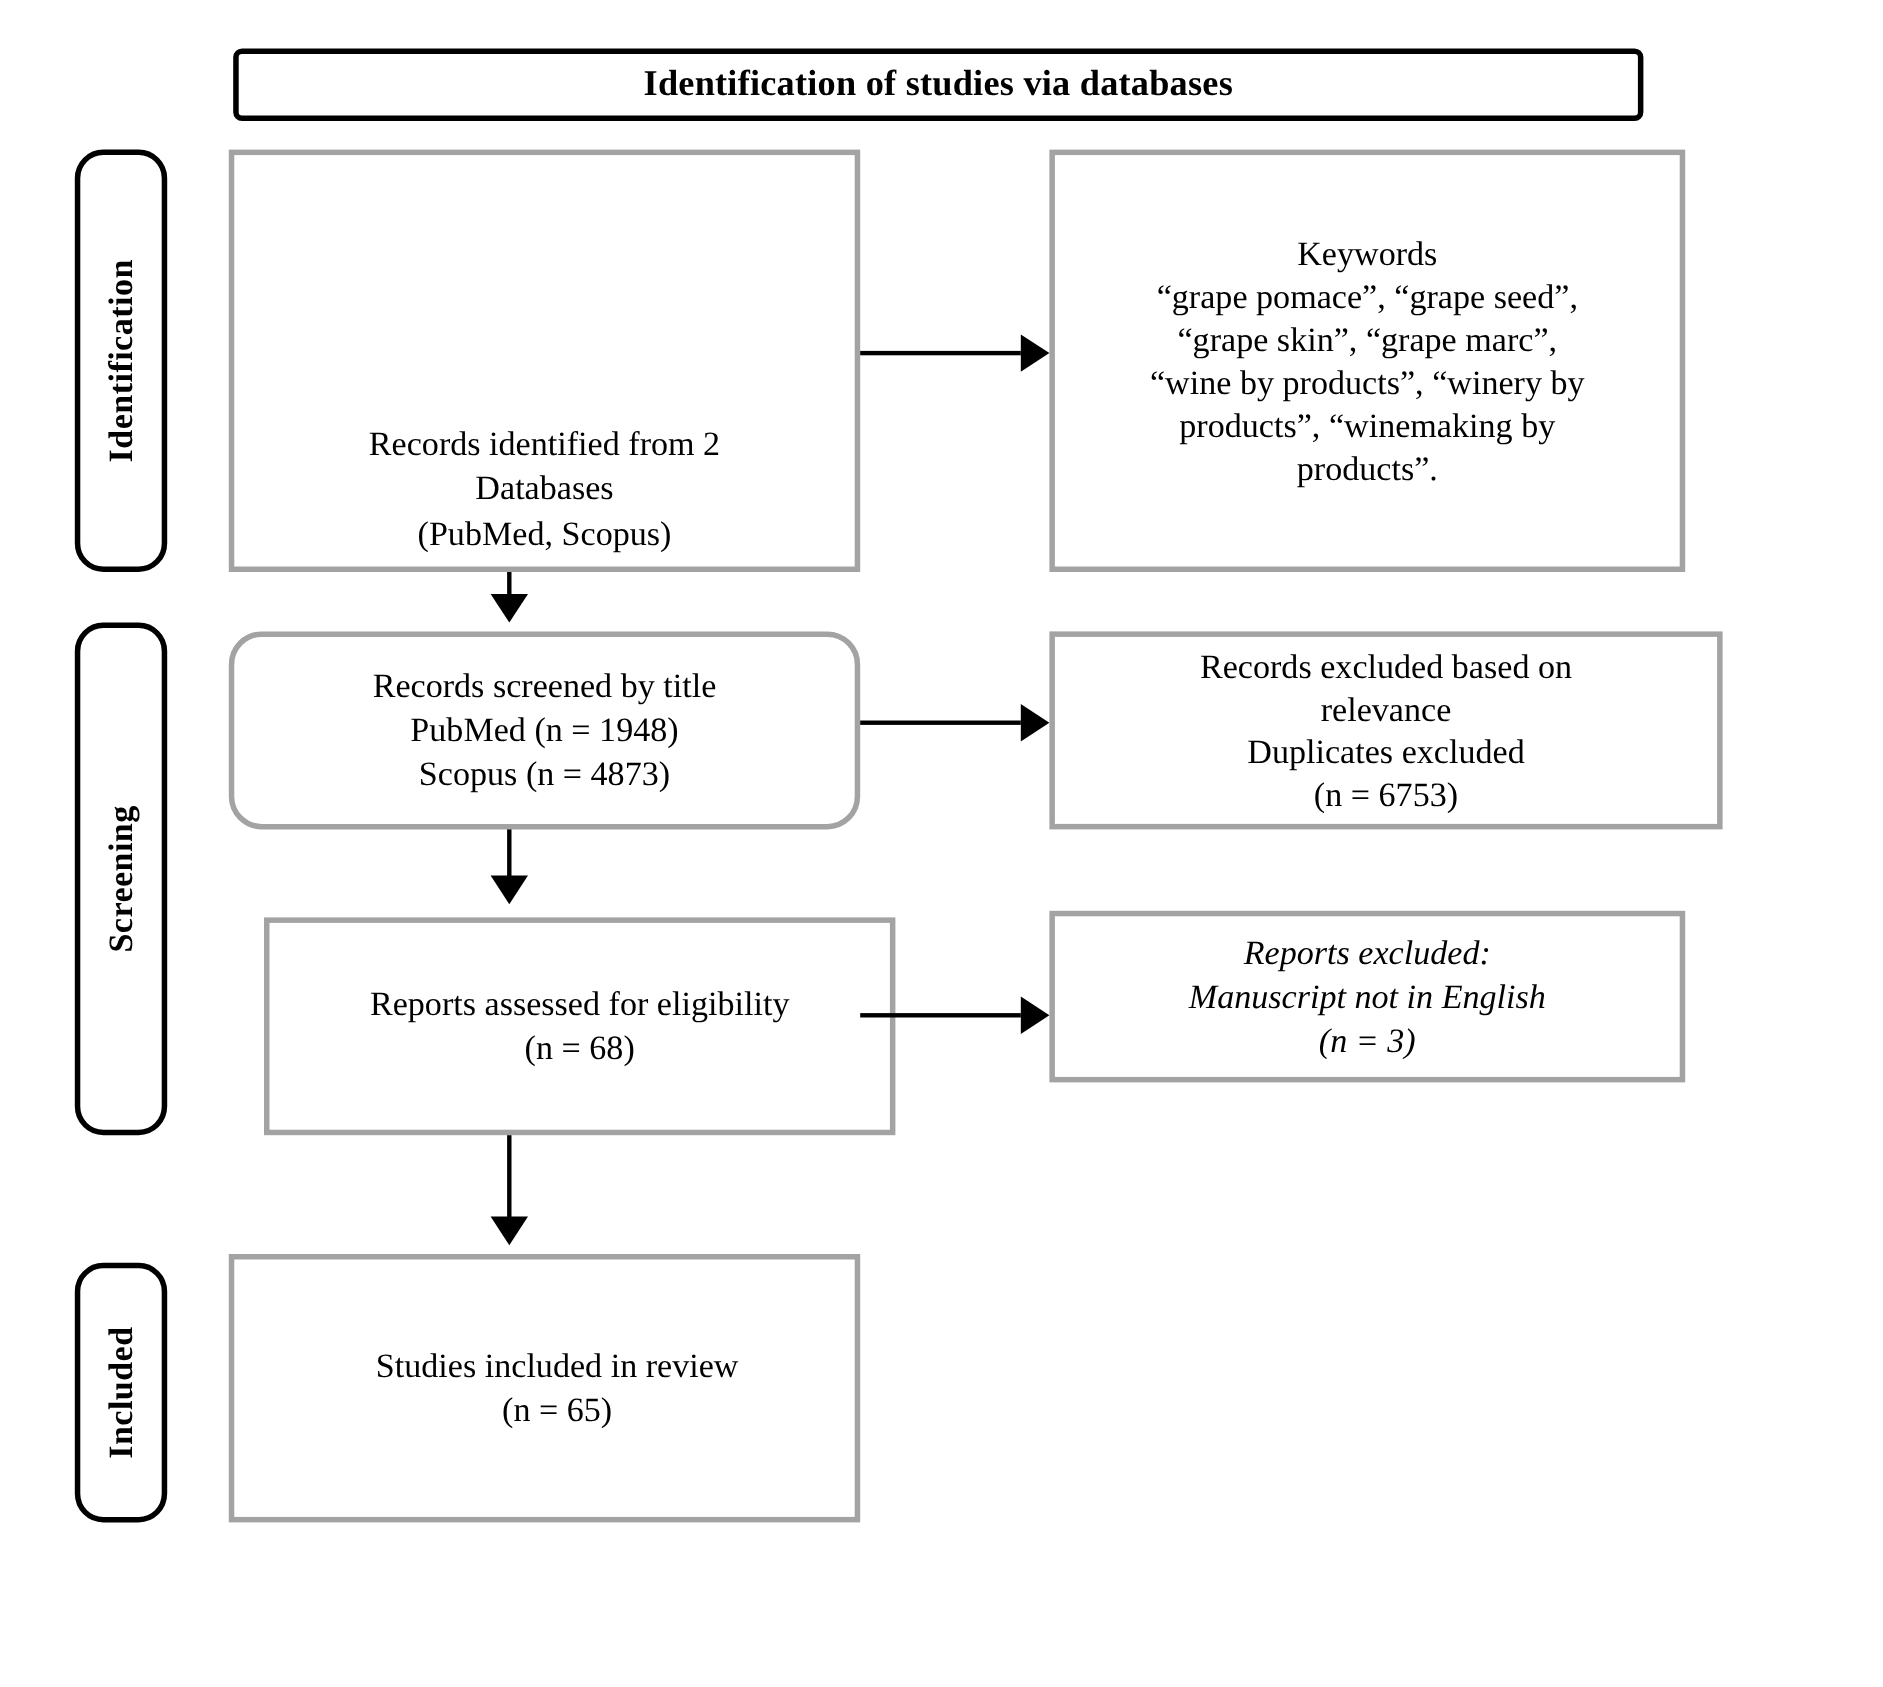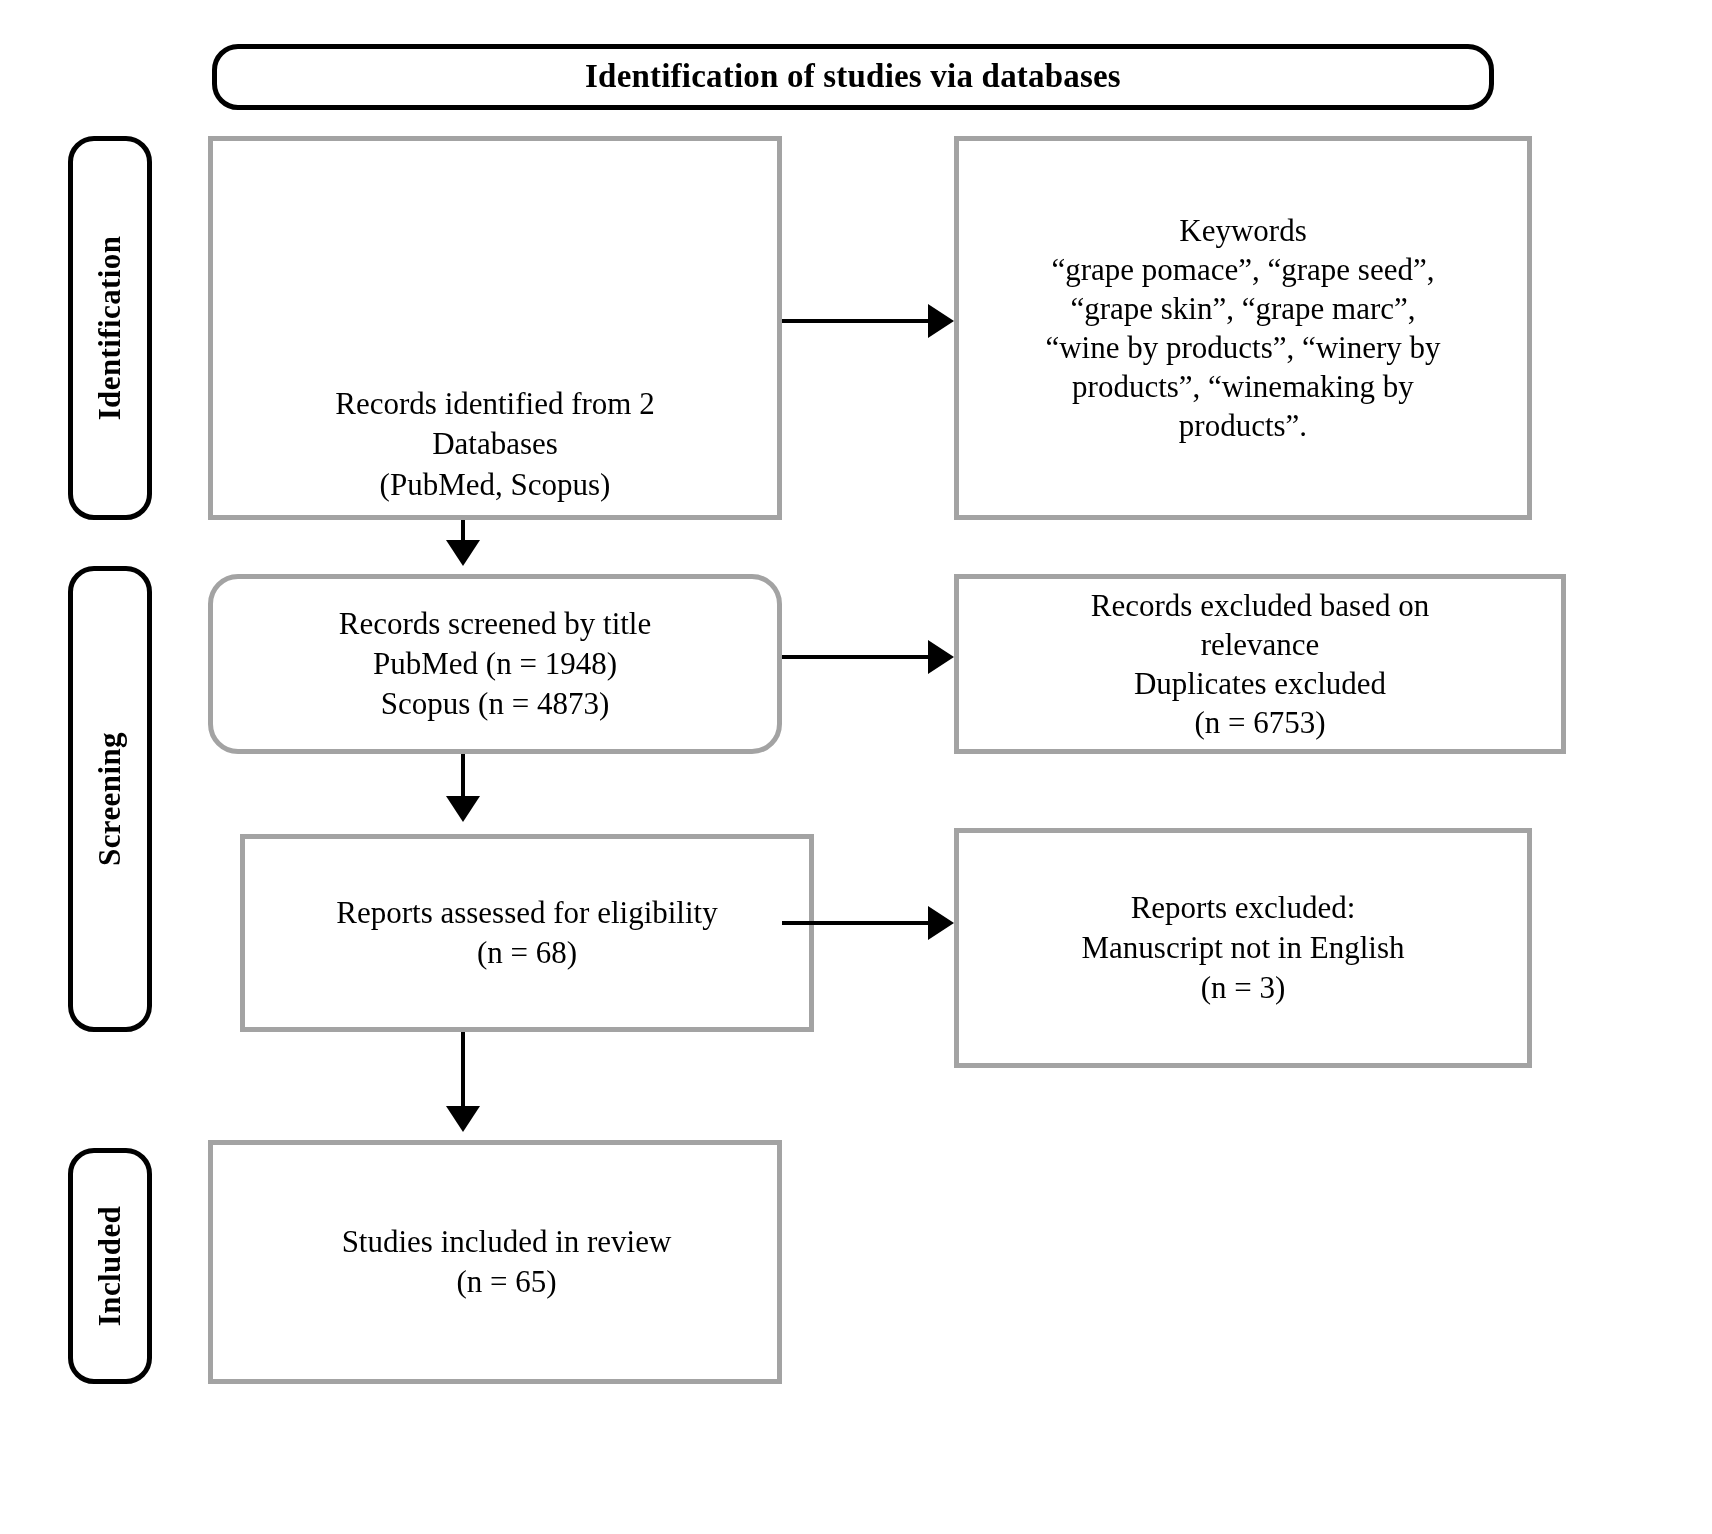--- a/index.html
+++ b/index.html
@@ -27,21 +27,21 @@
   
   .node {
     position: absolute;
     box-sizing: border-box;
     background: #ffffff;
   }
 
   
   .rounded-bar {
     border: 5px solid #000000;
-    border-radius: 26px;
+    border-radius: 8px;
     display: flex;
     align-items: center;
     justify-content: center;
   }
   .header-title {
     font-weight: bold;
     font-size: 33px;
     letter-spacing: 0.2px;
     text-align: center;
     line-height: 1.2;
@@ -181,21 +181,21 @@
   <div class="conn">
     <div class="conn-line-v" style="left:461px; top:754px; height:50px;"></div>
     <div class="arrow-down" style="left:446px; top:796px;"></div>
   </div>
 
   <div class="node box" style="left:208px; top:834px; width:574px; height:198px;margin-left:32px;">
     <div class="box-text">Reports assessed for eligibility
 (n = 68)</div>
   </div>
 
-  <div class="node box" style="left:954px; top:828px; width:578px; height:240px;">
+  <div class="node box" style="left:954px; top:828px; width:578px; height:156px;font-style:italic;">
     <div class="box-text">Reports excluded:
 Manuscript not in English
 (n = 3)</div>
   </div>
 
   <div class="conn">
     <div class="conn-line-h" style="left:782px; top:921px; width:146px;"></div>
     <div class="arrow-right" style="left:928px; top:906px;"></div>
   </div>
 

